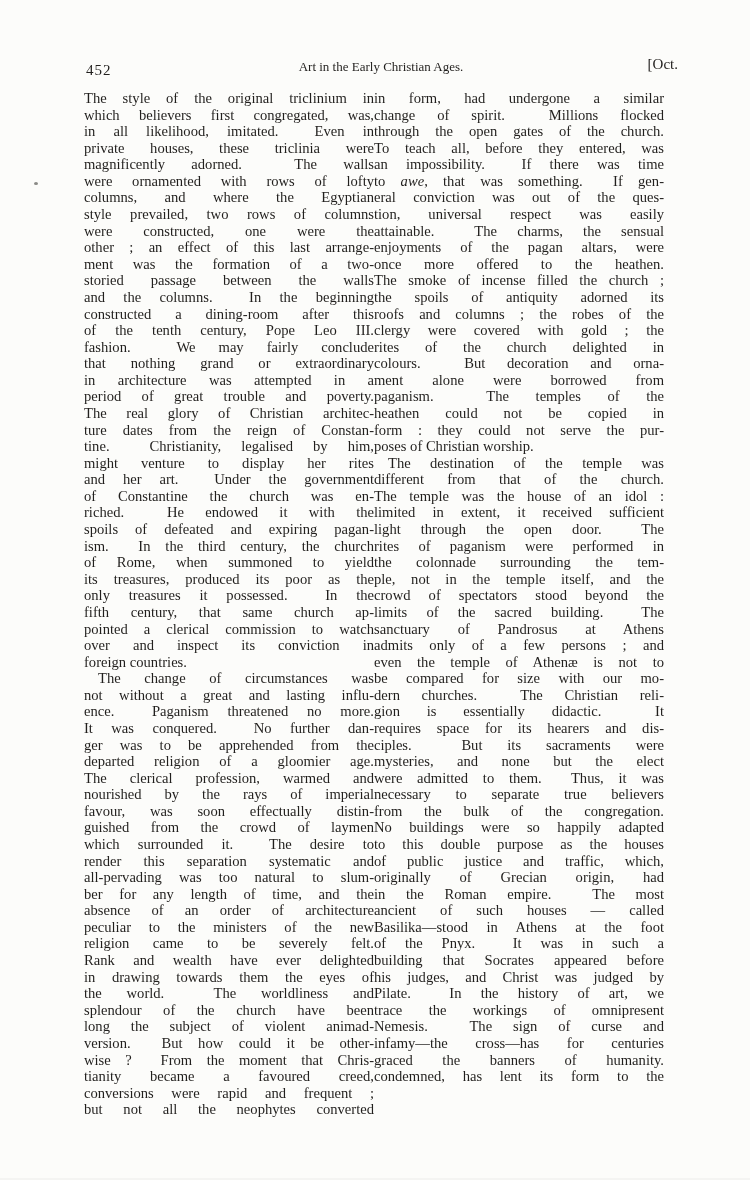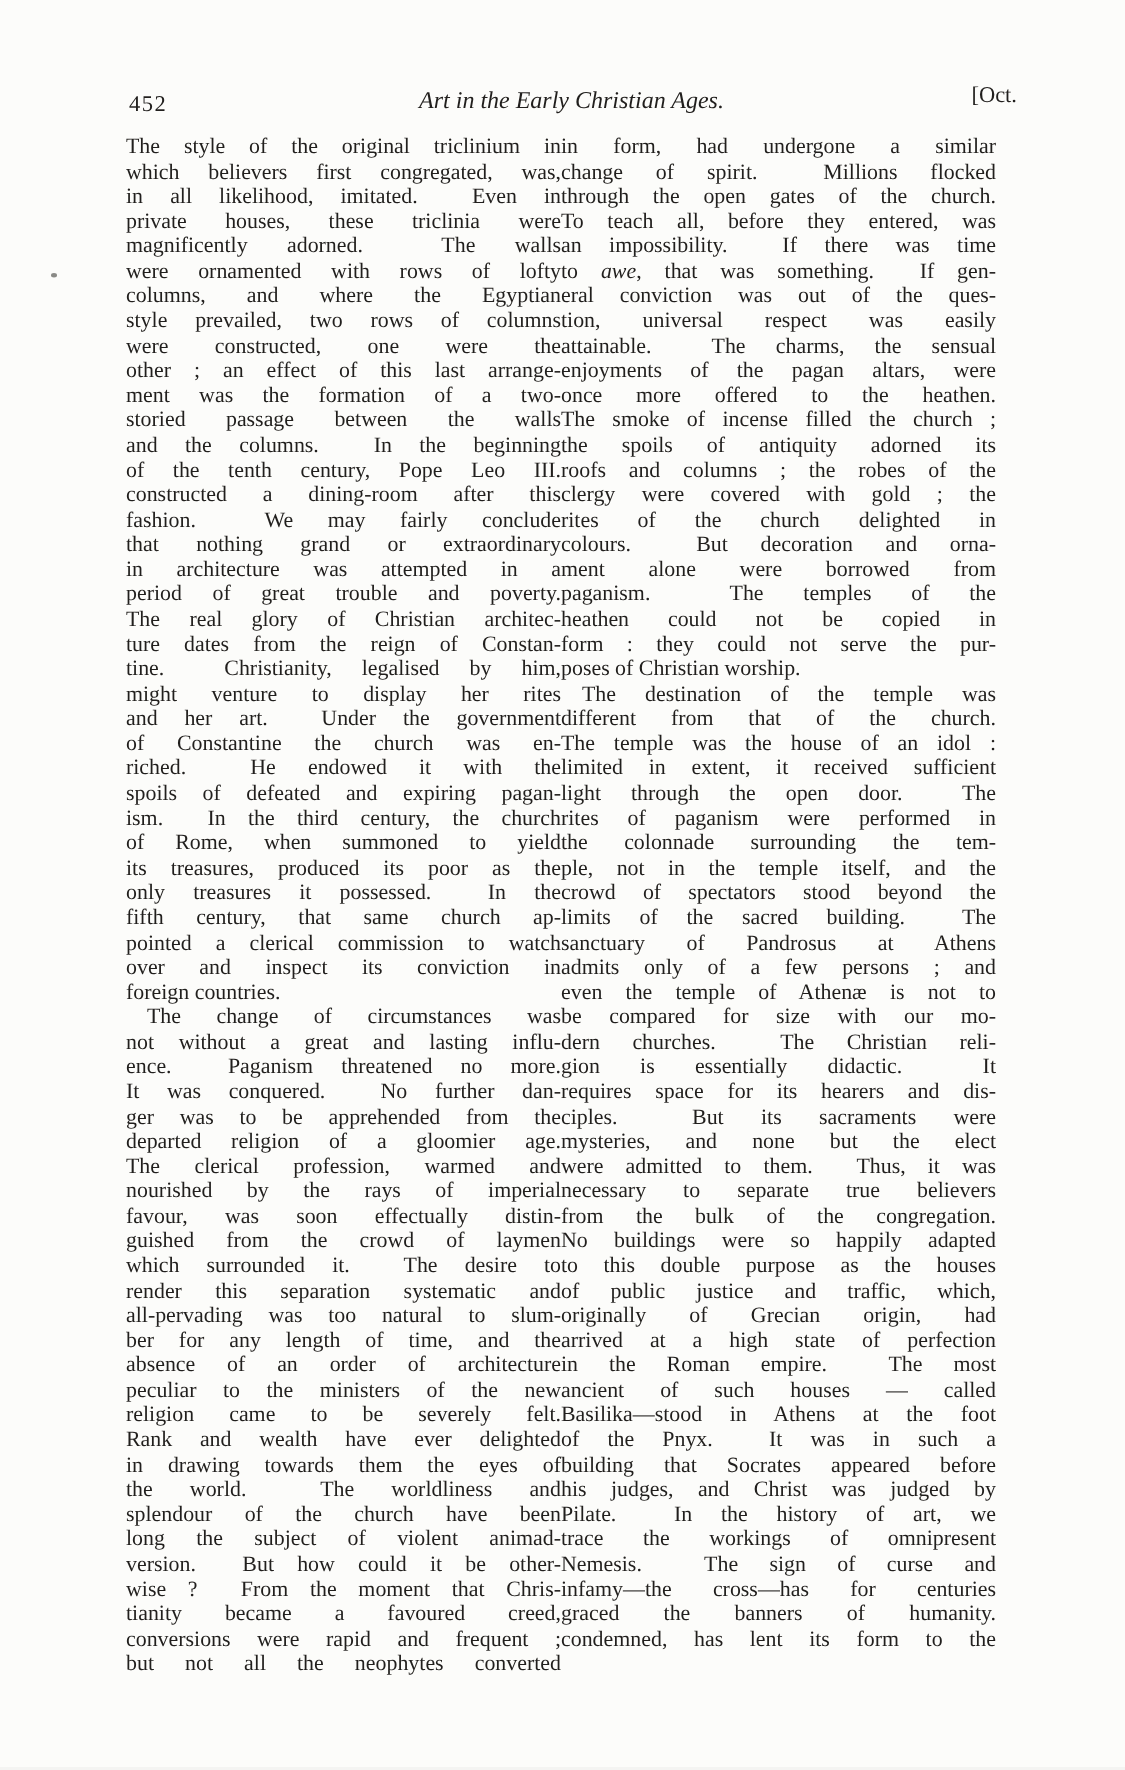--- a/index.html
+++ b/index.html
@@ -29,22 +29,21 @@
     left: 2px;
     top: 6px;
     letter-spacing: 1px;
   }
   .running-title {
     position: absolute;
     left: 0;
     right: 0;
     top: 3px;
     text-align: center;
-    font-style: italic;
-    font-size: 16px;
+    font-size: 13px;
   }
   .issue {
     position: absolute;
     right: 0;
     top: 0;
   }
   .columns {
     display: flex;
   }
   .col {
@@ -96,22 +95,22 @@
           <div class="line">private houses, these triclinia were</div>
           <div class="line">magnificently adorned.&nbsp; The walls</div>
           <div class="line">were ornamented with rows of lofty</div>
           <div class="line">columns, and where the Egyptian</div>
           <div class="line">style prevailed, two rows of columns</div>
           <div class="line">were constructed, one were the</div>
           <div class="line">other ; an effect of this last arrange-</div>
           <div class="line">ment was the formation of a two-</div>
           <div class="line">storied passage between the walls</div>
           <div class="line">and the columns.&nbsp; In the beginning</div>
+          <div class="line">constructed a dining-room after this</div>
           <div class="line">of the tenth century, Pope Leo III.</div>
-          <div class="line">constructed a dining-room after this</div>
           <div class="line">fashion.&nbsp; We may fairly conclude</div>
           <div class="line">that nothing grand or extraordinary</div>
           <div class="line">in architecture was attempted in a</div>
           <div class="line">period of great trouble and poverty.</div>
           <div class="line">The real glory of Christian architec-</div>
           <div class="line">ture dates from the reign of Constan-</div>
           <div class="line">tine.&nbsp; Christianity, legalised by him,</div>
           <div class="line">might venture to display her rites</div>
           <div class="line">and her art.&nbsp; Under the government</div>
           <div class="line">of Constantine the church was en-</div>
@@ -201,21 +200,20 @@
           <div class="line">requires space for its hearers and dis-</div>
           <div class="line">ciples.&nbsp; But its sacraments were</div>
           <div class="line">mysteries, and none but the elect</div>
           <div class="line">were admitted to them.&nbsp; Thus, it was</div>
           <div class="line">necessary to separate true believers</div>
           <div class="line">from the bulk of the congregation.</div>
           <div class="line">No buildings were so happily adapted</div>
           <div class="line">to this double purpose as the houses</div>
           <div class="line">of public justice and traffic, which,</div>
           <div class="line">originally of Grecian origin, had</div>
-          <div class="line">arrived at a high state of perfection</div>
           <div class="line">in the Roman empire.&nbsp; The most</div>
           <div class="line">ancient of such houses — called</div>
           <div class="line">Basilika—stood in Athens at the foot</div>
           <div class="line">of the Pnyx.&nbsp; It was in such a</div>
           <div class="line">building that Socrates appeared before</div>
           <div class="line">his judges, and Christ was judged by</div>
           <div class="line">Pilate.&nbsp; In the history of art, we</div>
           <div class="line">trace the workings of omnipresent</div>
           <div class="line">Nemesis.&nbsp; The sign of curse and</div>
           <div class="line">infamy—the cross—has for centuries</div>

